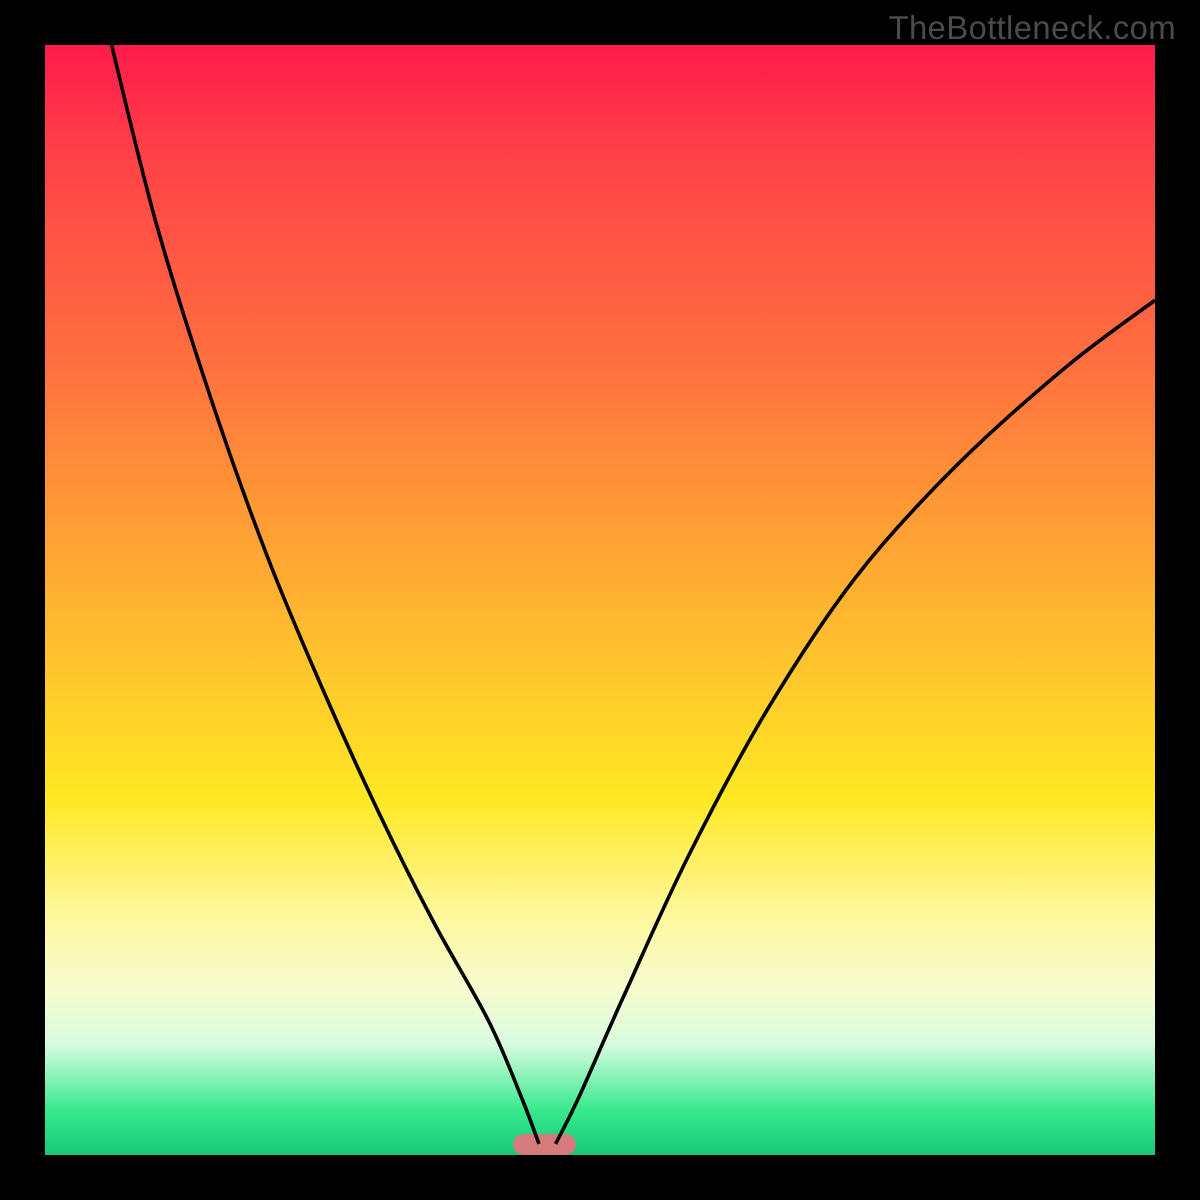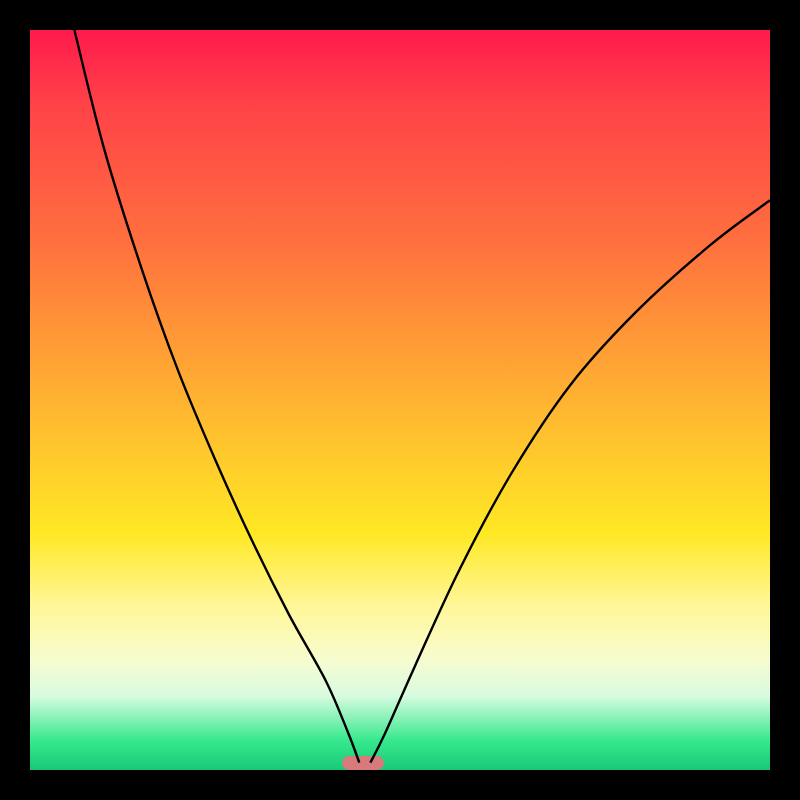--- a/index.html
+++ b/index.html
@@ -64,20 +64,21 @@
     top: 0;
     width: 740px;
     height: 740px;
     z-index: 3;
   }
 </style>
 </head>
 <body>
 
 <div class="frame">
+  <div class="watermark">TheBottleneck.com</div>
 
   <div class="plot-bg">
     <svg class="curve" viewBox="0 0 740 740" preserveAspectRatio="none">
       <path fill="none" stroke="#000" stroke-width="2.4" d="M 44.4 0 C 49.33333333333333 19.73333333333333, 62.9 78.93333333333331, 74 118.39999999999998 C 85.1 157.86666666666665, 98.66666666666667 199.79999999999995, 111 236.79999999999995 C 123.33333333333333 273.79999999999995, 135.66666666666666 308.3333333333333, 148 340.4 C 160.33333333333334 372.46666666666664, 172.66666666666666 400.8333333333333, 185 429.2 C 197.33333333333334 457.56666666666666, 209.66666666666666 484.70000000000005, 222 510.6 C 234.33333333333334 536.5, 246.66666666666666 561.1666666666667, 259 584.6 C 271.3333333333333 608.0333333333333, 286.1333333333333 631.4666666666667, 296 651.2 C 305.8666666666667 670.9333333333334, 312.65 689.4333333333334, 318.2 703 C 323.75 716.5666666666666, 327.45 727.6666666666667, 329.3 732.6"></path>
       <path fill="none" stroke="#000" stroke-width="2.4" d="M 340.40000000000003 732.6 C 342.8666666666667 727.6666666666667, 347.8 719.0333333333333, 355.2 703 C 362.59999999999997 686.9666666666667, 372.4666666666667 663.5333333333333, 384.8 636.4 C 397.1333333333333 609.2666666666667, 413.16666666666663 572.2666666666667, 429.2 540.2 C 445.23333333333335 508.1333333333334, 462.5 474.83333333333337, 481 444 C 499.5 413.16666666666663, 519.2333333333332 382.3333333333333, 540.1999999999999 355.2 C 561.1666666666666 328.06666666666666, 583.3666666666666 304.6333333333333, 606.8 281.2 C 630.2333333333333 257.76666666666665, 658.6 233.10000000000002, 680.8000000000001 214.60000000000002 C 703.0000000000001 196.10000000000002, 730.1333333333333 177.59999999999994, 740 170.19999999999993"></path>
     </svg>
     <div class="marker" style="left: 333px; top: 732.6px; background: rgb(215, 122, 124);"></div>
   </div>
 </div>
 

